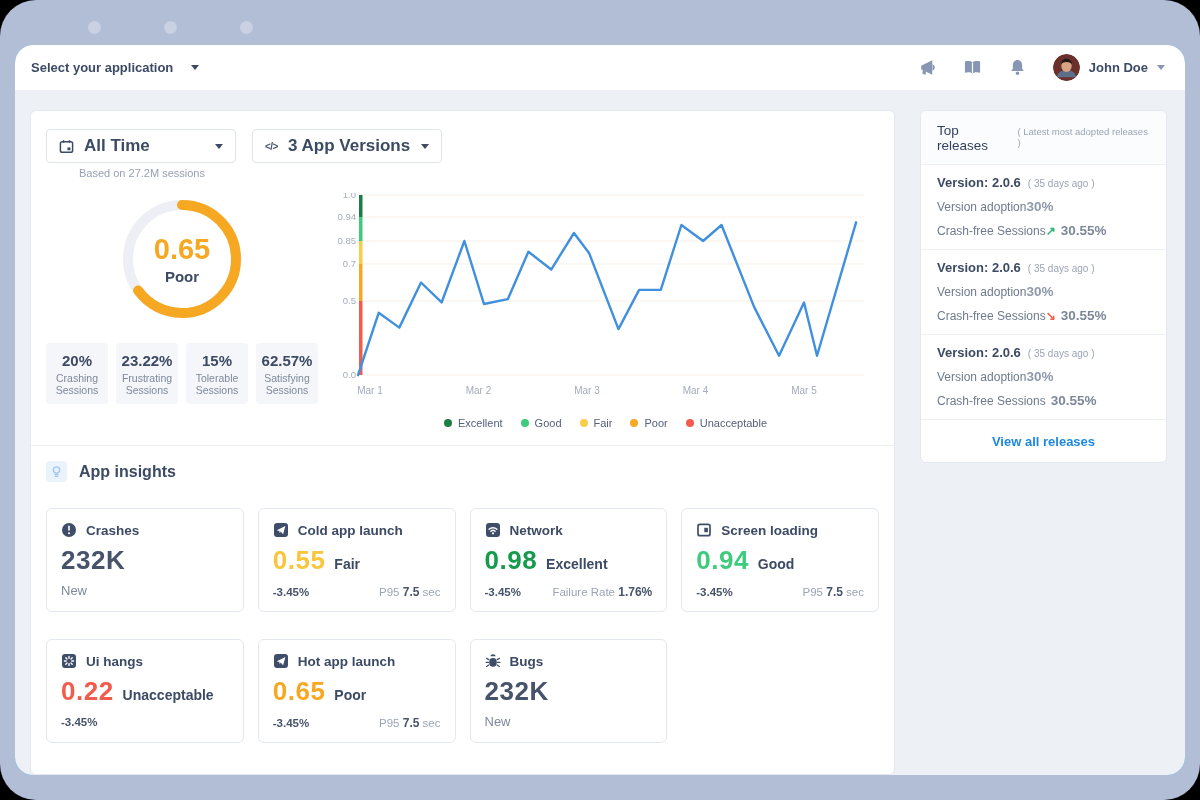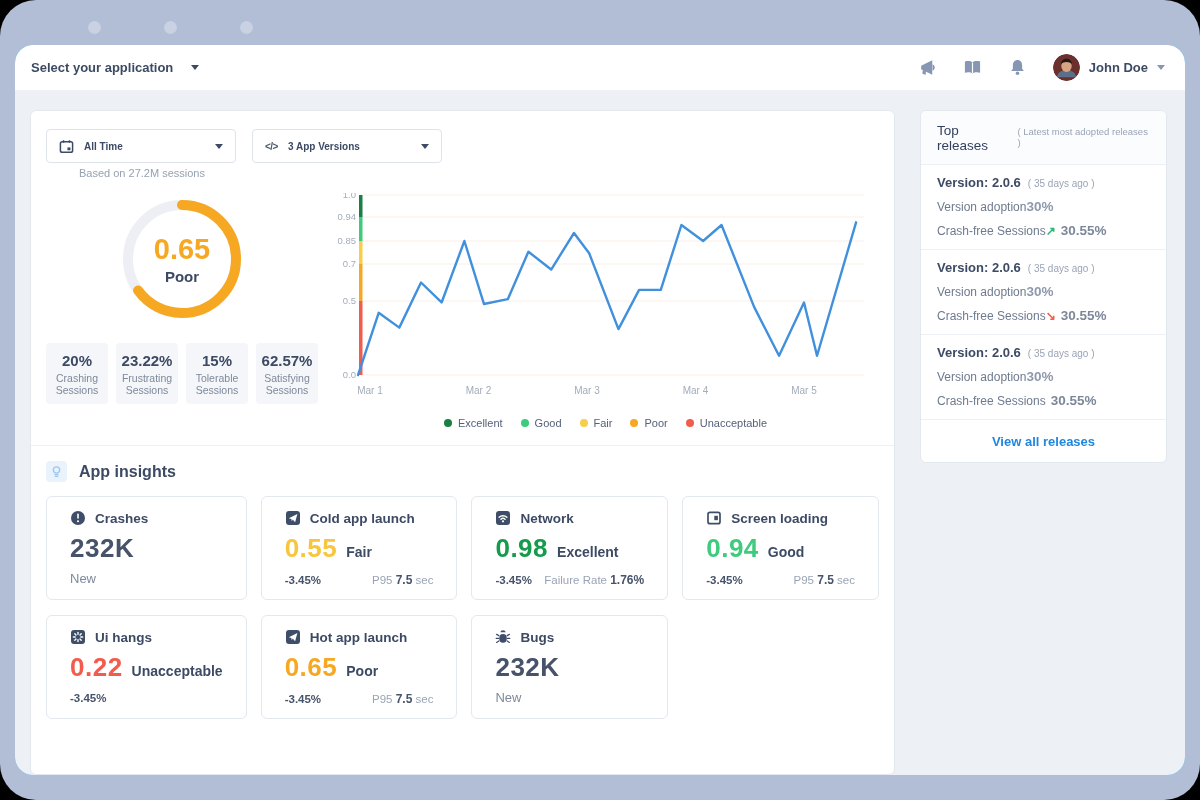--- a/index.html
+++ b/index.html
@@ -14,21 +14,21 @@
   .caret.light { border-top-color:#8796b2; }
   .topbar-right { margin-left:auto; display:flex; align-items:center; gap:26px; }
   .tb-icon { width:19px; height:19px; display:inline-flex; cursor:pointer; }
   .user-chip { display:flex; align-items:center; gap:9px; cursor:pointer; }
   .avatar { width:27px; height:27px; border-radius:50%; overflow:hidden; flex:0 0 auto; }
   .user-name { font-size:13px; font-weight:bold; color:#3c4a64; }
   .content { position:relative; height:685px; background:#edf0f5; }
   .main-panel { position:absolute; left:15px; top:20px; width:865px; height:665px; background:#fff; border:1px solid #e3e7ee; border-radius:6px; padding:16px 15px; overflow:hidden; }
   .filters { display:flex; gap:16px; margin-top:2px; }
   .dropdown { width:190px; height:34px; border:1px solid #dfe3ea; border-radius:4px; background:#fff; display:flex; align-items:center; padding:0 12px; gap:10px; cursor:pointer; }
-  .dropdown-label { font-size:10px; font-weight:bold; color:#3c4a64; flex:1; }
+  .dropdown-label { font-size:17px; font-weight:bold; color:#3c4a64; flex:1; }
   .code-glyph { font-size:10px; font-weight:bold; color:#4a5671; letter-spacing:-0.5px; }
   .section-head { display:flex; align-items:center; gap:12px; margin-top:24px; }
   .section-icon { width:21px; height:21px; border-radius:4px; background:#eaf3fc; display:flex; align-items:center; justify-content:center; }
   .section-title { font-size:17px; font-weight:bold; color:#3c4a64; }
   .section-sub { font-size:11px; color:#97a1b2; margin:4px 0 0 33px; }
   .apdex-body { display:flex; margin-top:14px; }
   .apdex-left { width:272px; flex:0 0 auto; }
   .gauge-wrap { position:relative; width:132px; height:132px; margin:0 auto; }
   .gauge-center { position:absolute; inset:0; display:flex; flex-direction:column; align-items:center; justify-content:center; gap:2px; }
   .gauge-score { font-size:29px; font-weight:bold; }
@@ -37,21 +37,21 @@
   .stat-box { background:#f4f6f9; border-radius:4px; padding:9px 4px 8px; text-align:center; }
   .stat-value { font-size:15px; font-weight:bold; color:#3d4a63; }
   .stat-label { font-size:10.5px; color:#7e899b; margin-top:3px; }
   .chart-col { flex:1; margin-left:14px; }
   .legend { display:flex; justify-content:center; gap:18px; margin-top:4px; }
   .legend-item { display:flex; align-items:center; gap:6px; }
   .legend-dot { width:8px; height:8px; border-radius:50%; }
   .legend-label { font-size:11px; color:#55607a; }
   .divider { border-top:1px solid #eef0f4; margin:16px -15px 0; }
   .cards-grid { display:grid; grid-template-columns:repeat(4,1fr); column-gap:14px; row-gap:15px; margin-top:14px; }
-  .card { border:1px solid #e3e7ee; border-radius:6px; background:#fff; padding:13px 23px 11px; min-height:104px; }
+  .card { border:1px solid #e3e7ee; border-radius:6px; background:#fff; padding:13px 14px 11px; min-height:104px;margin-top:12px; }
   .card-head { display:flex; align-items:center; gap:9px; }
   .card-title { font-size:13.5px; font-weight:bold; color:#3c4a64; }
   .card-value-row { display:flex; align-items:baseline; gap:9px; margin-top:7px; }
   .card-value { font-size:26px; font-weight:bold; color:#47536a; letter-spacing:0.5px; }
   .card-score-label { font-size:14px; font-weight:bold; color:#3c4a64; }
   .card-foot { display:flex; justify-content:space-between; align-items:baseline; margin-top:9px; font-size:11.5px; }
   .card-delta { font-weight:bold; color:#47536a; }
   .card-metric { color:#9aa4b5; }
   .card-metric b { color:#47536a; font-size:12px; }
   .card-sub { font-size:13px; color:#7e899b; margin-top:7px; }

